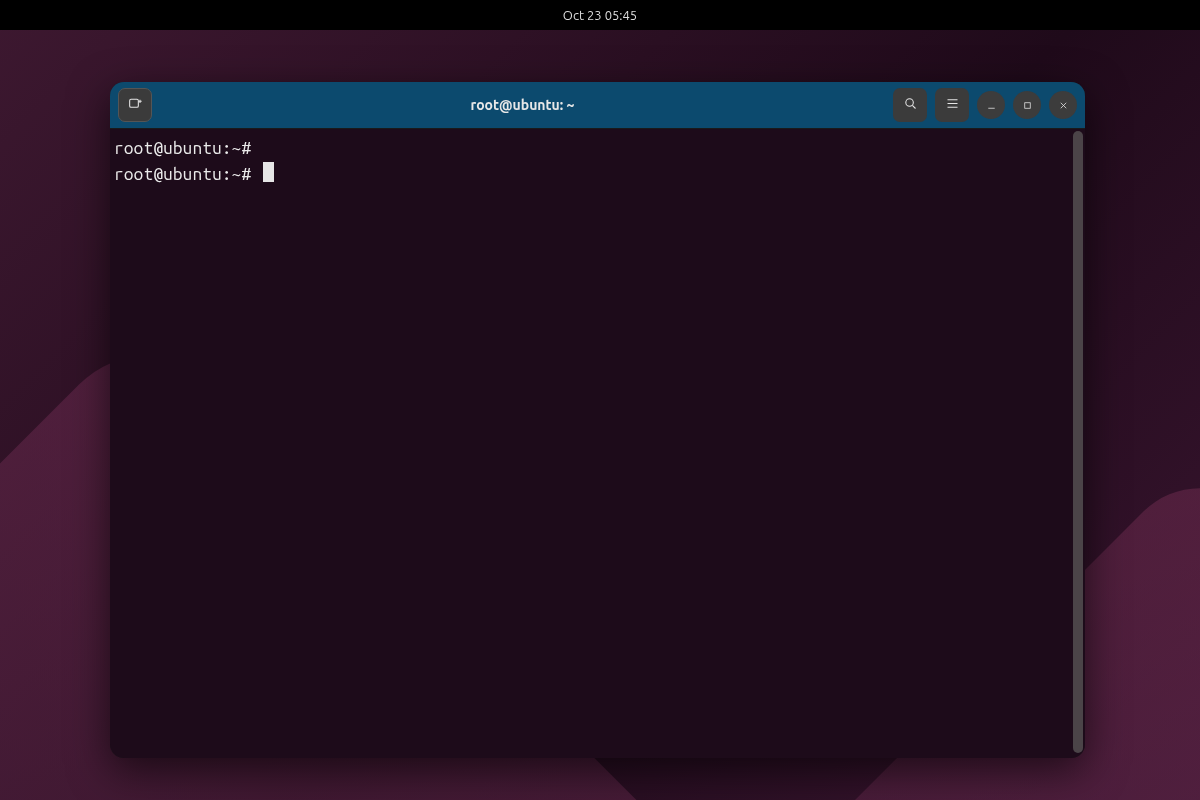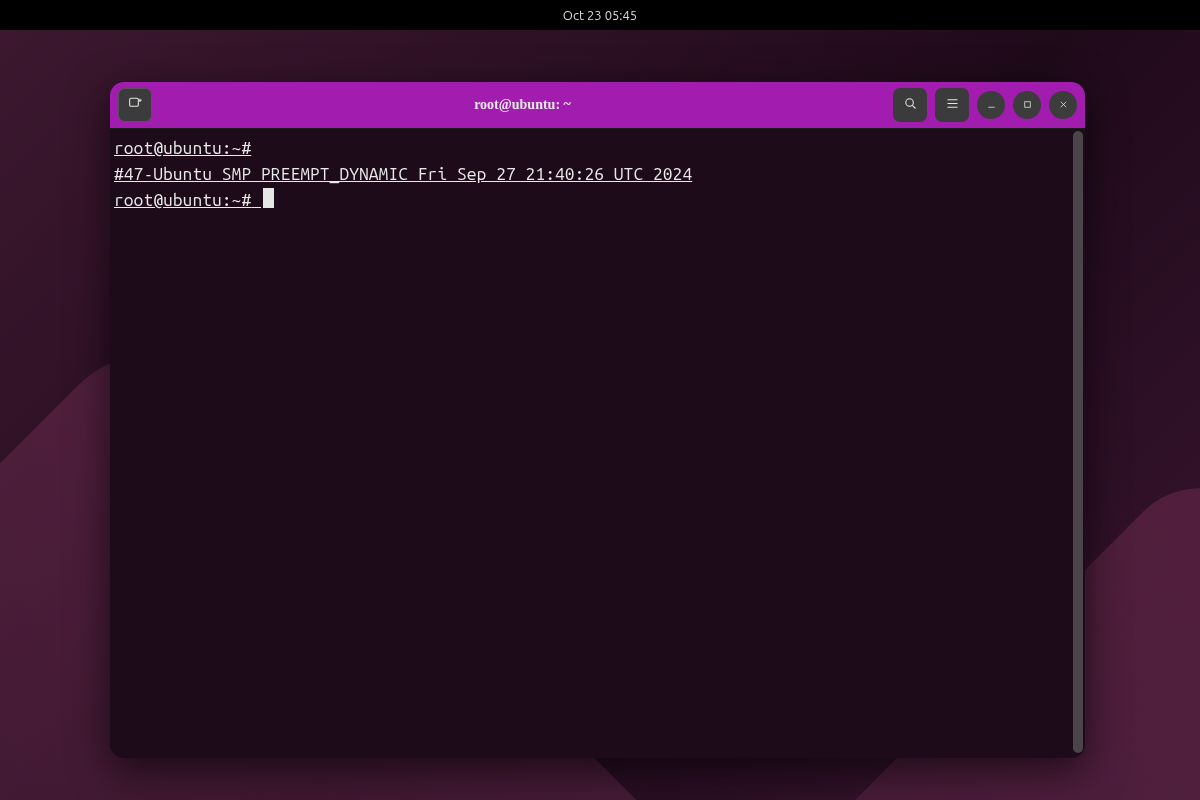--- a/index.html
+++ b/index.html
@@ -42,26 +42,25 @@
       top: 82px; left: 110px;
       width: 975px; height: 676px;
       background: #1e1e1e;
       border-radius: 14px;
       box-shadow: 0 12px 40px rgba(0,0,0,0.6);
       overflow: hidden;
       display: flex; flex-direction: column;
     }
     .titlebar {
       height: 47px;
-      background: #a21caf;
+      background: #0c4a6e;
       border-bottom: 1px solid #1a1a1a;
       display: flex; align-items: center;
       padding: 0 8px;
       gap: 8px;
-      font-family: Liberation Serif, serif;
     }
     .titlebar-left, .titlebar-right {
       display: flex; align-items: center; gap: 8px;
     }
     .titlebar-center {
       flex: 1; text-align: center;
       color: #e8e8e8; font-size: 14px; font-weight: 600;
     }
     .tb-btn {
       width: 34px; height: 34px;
@@ -90,21 +89,21 @@
       flex: 1;
       background: #1d0b1a;
       padding: 6px 4px 4px 4px;
       font-family: "Ubuntu Mono", "DejaVu Sans Mono", Consolas, monospace;
       font-size: 17.5px;
       line-height: 26px;
       color: #eaeaea;
       position: relative;
       overflow: hidden;
     }
-    .term-line { white-space: pre; text-decoration: underline; }
+    .term-line { white-space: pre; }
     .cursor-block {
       display: inline-block;
       width: 10.5px; height: 20px;
       background: #e6e6e6;
       vertical-align: -2px;
       margin-left: 2px;
     }
     .scrollbar {
       position: absolute;
       top: 2px; right: 2px;
@@ -175,17 +174,16 @@
               <line x1="6" y1="6" x2="18" y2="18"></line>
               <line x1="18" y1="6" x2="6" y2="18"></line>
             </svg>
         </span>
       </div>
     </div>
   </div>
 
   <div class="terminal-body">
     <div class="term-line"><span>root@ubuntu:~#</span><span></span></div>
-    <div class="term-line"><span>#47-Ubuntu SMP PREEMPT_DYNAMIC Fri Sep 27 21:40:26 UTC 2024</span></div>
     <div class="term-line"><span>root@ubuntu:~#</span><span> </span><span class="cursor-block"></span></div>
     <div class="scrollbar"></div>
   </div>
 </div>
 
 </body></html>

